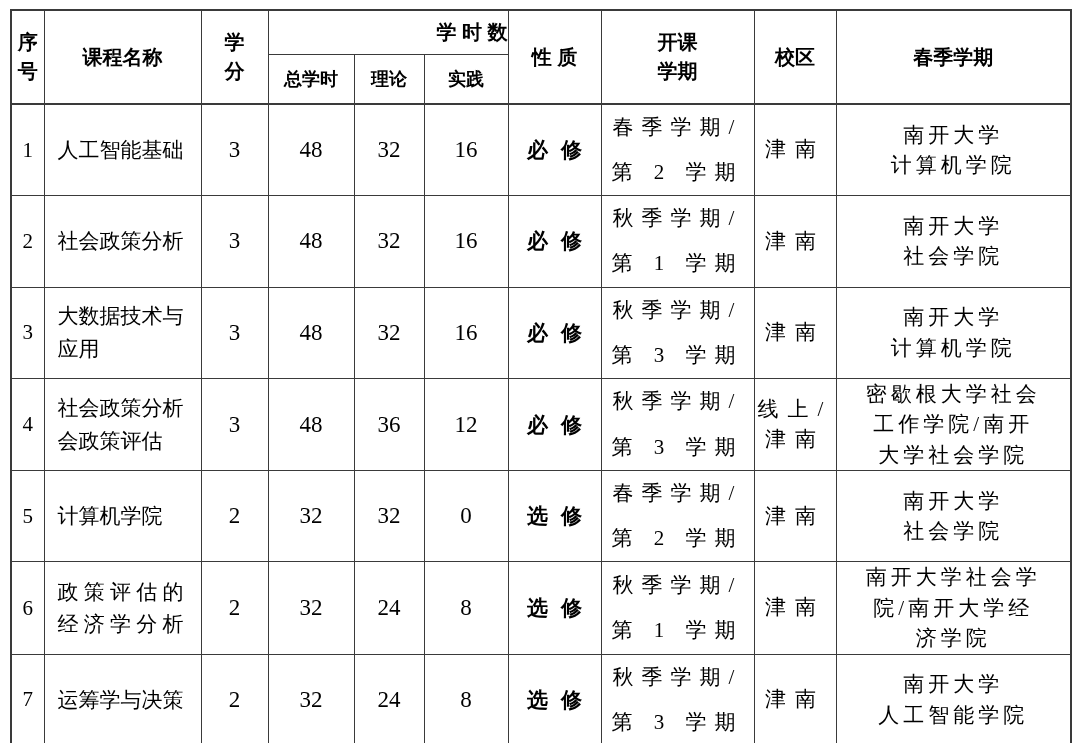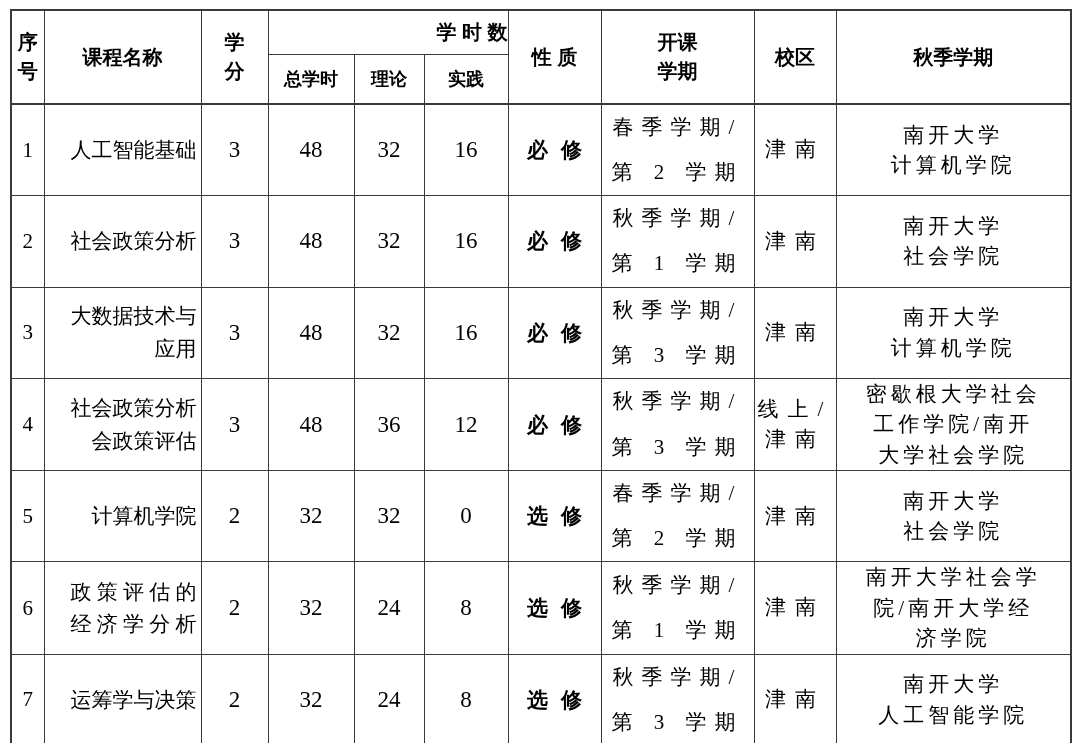--- a/index.html
+++ b/index.html
@@ -34,21 +34,21 @@
   }
   thead tr.hdr-top { height:44px; }
   thead tr.hdr-sub { height:50px; }
   thead th.hb { border-bottom-width:2px; }
   thead th.hours-group { border-bottom-width:1px;text-align:right; }
   thead tr.hdr-sub th { font-size:18px; }
   tbody tr { height:90px; }
   tbody td { font-size:21px; }
   .c-no     { font-size:21px; }
   .c-credit, .c-total, .c-theory, .c-practice { font-size:23px; }
-  .c-course { text-align:right; padding-left:13px; padding-right:4px; line-height:1.55; }
+  .c-course { text-align:left; padding-left:13px; padding-right:4px; line-height:1.55; }
   .c-nature { letter-spacing:13px; text-indent:13px;font-weight:bold; }
   .c-semester { letter-spacing:8px; line-height:2.15; }
   .c-campus { letter-spacing:9px; line-height:1.4; }
   .c-college { letter-spacing:4px; line-height:1.45; }
 </style>
 </head>
 <body>
 
 <div class="sheet">
   <table class="course-table">
@@ -69,21 +69,21 @@
         <th rowspan="2" class="hb">序
 号</th>
         <th rowspan="2" class="hb">课程名称</th>
         <th rowspan="2" class="hb">学
 分</th>
         <th colspan="3" class="hours-group">学 时 数</th>
         <th rowspan="2" class="hb">性 质</th>
         <th rowspan="2" class="hb">开课
 学期</th>
         <th rowspan="2" class="hb">校区</th>
-        <th rowspan="2" class="hb">秋季学期</th>
+        <th rowspan="2" class="hb">春季学期</th>
       </tr>
       <tr class="hdr-sub">
         <th class="hb">总学时</th>
         <th class="hb">理论</th>
         <th class="hb">实践</th>
       </tr>
     </thead>
     <tbody>
         <tr>
           <td class="c-no">1</td>

